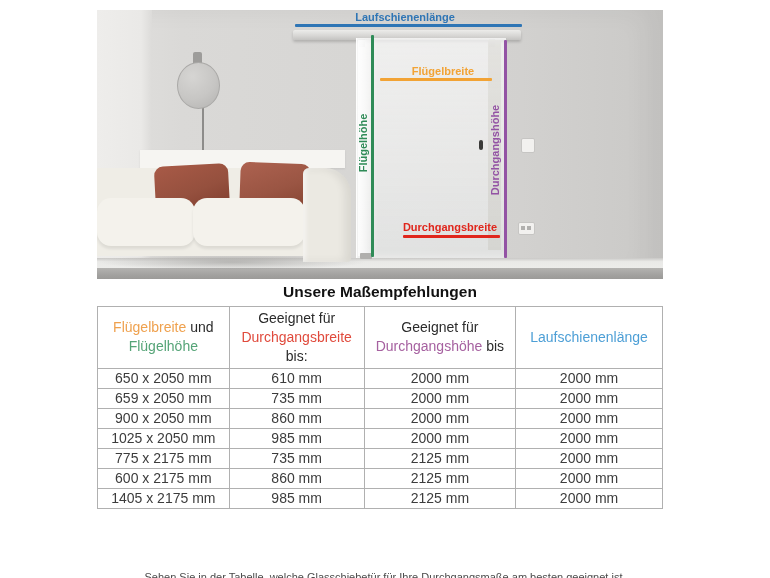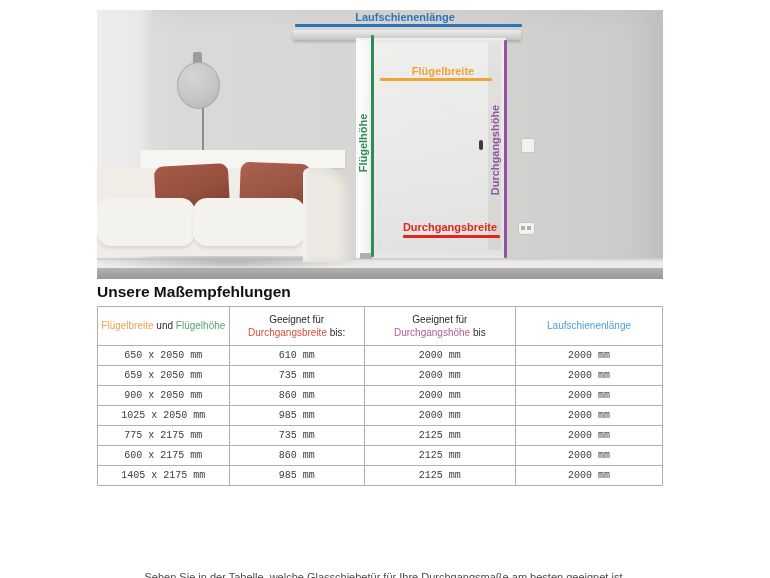--- a/index.html
+++ b/index.html
@@ -91,34 +91,34 @@
   .lbl-orange{left:346px;top:55px;color:#f2a335;}
   .lbl-red{left:353px;top:211px;color:#e0261c;}
   .vlabel{font-size:11px;font-weight:bold;white-space:nowrap;
     transform:translate(-50%,-50%) rotate(-90deg);}
   .lbl-green{left:266px;top:133px;color:#2f8b57;}
   .lbl-purple{left:398px;top:140px;color:#9353a4;}
 
   
   .table-title{
     position:absolute;left:97px;top:283px;width:566px;height:20px;
-    text-align:left;font-size:15.5px;font-weight:bold;color:#111111;margin:0;
+    text-align:center;font-size:15.5px;font-weight:bold;color:#111111;margin:0;
   }
 
   
   table.reco{
     position:absolute;left:97px;top:306px;width:566px;
     border-collapse:collapse;table-layout:fixed;
-    font-size:10px;color:#3c3c3c;
+    font-size:14px;color:#3c3c3c;
   }
   table.reco th,table.reco td{
     border:1px solid #b0b0b0;text-align:center;vertical-align:middle;
   }
   table.reco th{font-weight:normal;height:34px;padding:2px 3px;line-height:1.35;color:#2b2b2b;}
-  table.reco td{height:17px;padding:1px 3px;font-family:Liberation Mono, monospace;}
+  table.reco td{height:17px;padding:1px 3px;}
   .c-orange{color:#efa14e;} .c-green{color:#55a477;}
   .c-red{color:#e04a3c;} .c-purple{color:#a661a0;} .c-blue{color:#4d9fd6;}
 
   
   .caption{
     position:absolute;left:0;top:571px;width:770px;
     text-align:center;font-size:11px;color:#4a4a4a;white-space:nowrap;
   }
 </style>
 </head>

